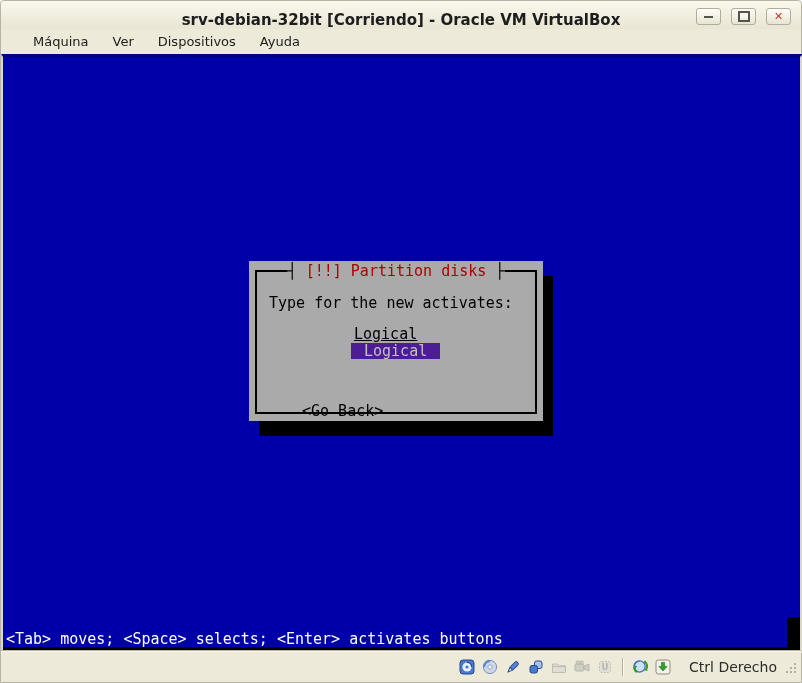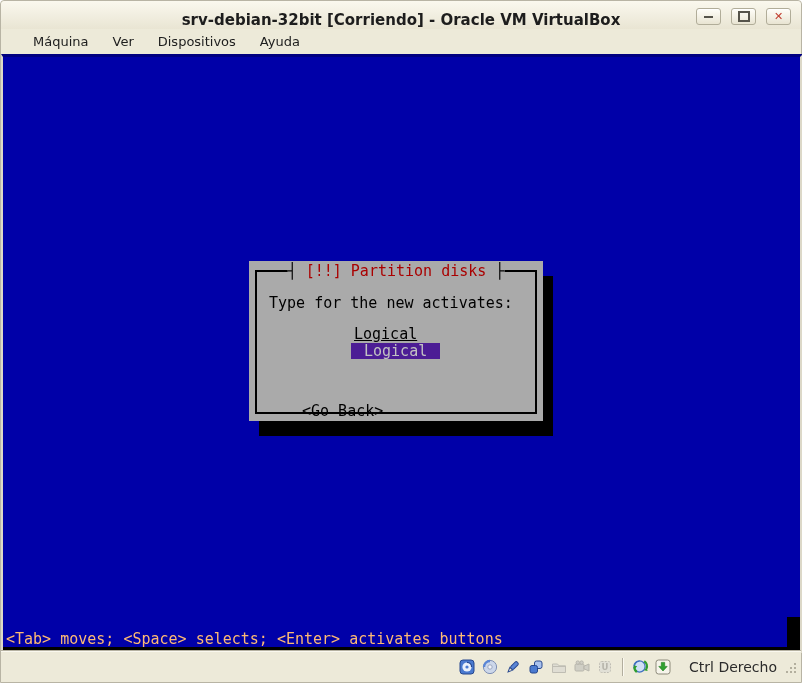--- a/index.html
+++ b/index.html
@@ -22,21 +22,21 @@
   .menubar{position:absolute;top:28px;left:0;right:0;height:25px;display:flex;
            align-items:center;padding-left:20px;background:#EDEAD9;}
   .menu-item{font-size:13px;color:#1d1d1d;padding:3px 12px;cursor:default;}
   
   .screen{position:absolute;top:53px;left:0;width:802px;height:599px;background:#000;
           box-sizing:border-box;border-top:3px solid #000080;
           border-left:2px solid #dcd8c8;border-right:3px solid #dcd8c8;}
   .console{position:absolute;left:0;top:0;right:0;bottom:6px;background:#0000A8;
            font-family:"DejaVu Sans Mono","Liberation Mono",monospace;font-size:15px;line-height:16px;}
   .notch{position:absolute;right:0;bottom:0;width:13px;height:30px;background:#000;}
-  .help-line{position:absolute;left:3px;top:574px;color:#fdba74;white-space:pre;}
+  .help-line{position:absolute;left:3px;top:574px;color:#ffffff;white-space:pre;}
   
   .dialog-shadow{position:absolute;left:256px;top:219px;width:294px;height:160px;background:#000;}
   .dialog{position:absolute;left:246px;top:204px;width:294px;height:160px;background:#AAAAAA;color:#000;}
   .frame{position:absolute;left:6px;right:6px;top:9px;bottom:7px;border:2px solid #000;}
   .dlg-title{position:absolute;top:2px;left:50%;transform:translateX(-50%);
              background:#AAAAAA;white-space:pre;z-index:2;}
   .dlg-title .red{color:#AA0000;}
   .prompt{position:absolute;left:20px;top:34px;white-space:pre;}
   .opt{position:absolute;white-space:pre;cursor:default;}
   .opt-primary{left:105px;top:65px;text-decoration:underline;}

